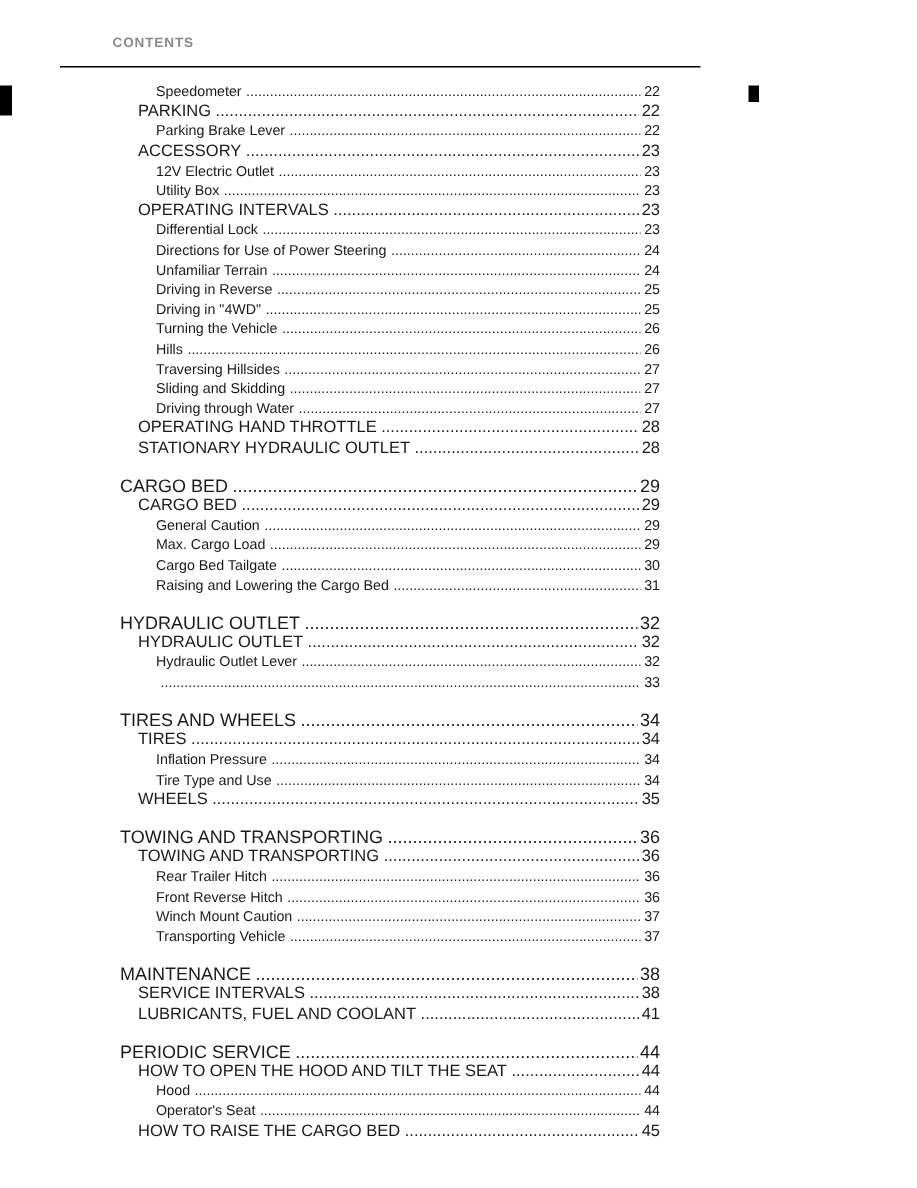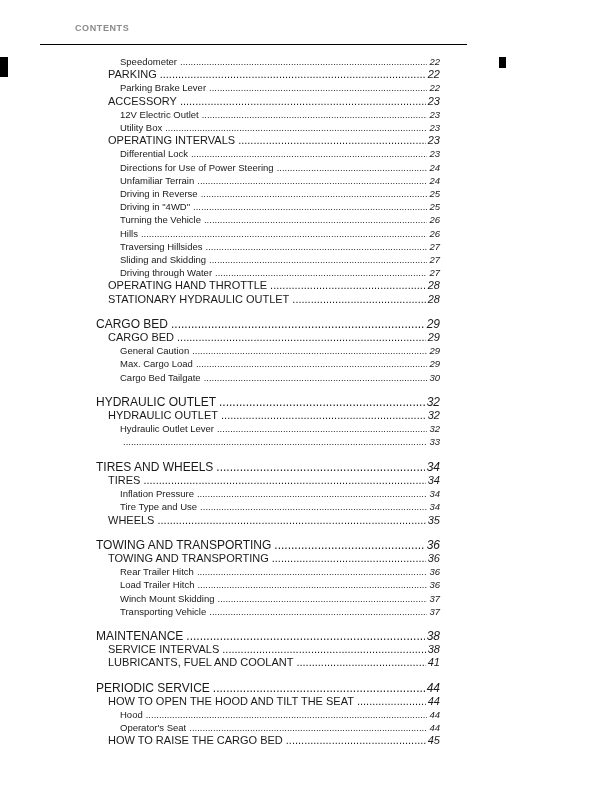--- a/index.html
+++ b/index.html
@@ -38,37 +38,36 @@
     position: absolute;
     left: 80px;
     right: 66px;
     top: 55px;
   }
   .toc-row {
     display: flex;
     align-items: baseline;
     line-height: 13.2px;
     white-space: nowrap;
-    margin-left: 16px;
   }
   .toc-row.level-0 { font-size: 12px;  padding-left: 0;    margin-top: 12px; }
   .toc-row.level-1 { font-size: 11px;  padding-left: 12px; }
   .toc-row.level-2 { font-size: 9.5px; padding-left: 24px; }
   .toc-label { flex: 0 0 auto; }
   .toc-dots {
     flex: 1 1 auto;
     overflow: hidden;
     white-space: nowrap;
     margin: 0 2px 0 3px;
     color: #1a1a1a;
   }
   .toc-dots::after {
     content: "........................................................................................................................................................................................................";
   }
-  .toc-page { flex: 0 0 auto; text-align: right; font-style: italic; }
+  .toc-page { flex: 0 0 auto; text-align: right; }
 </style>
 </head>
 <body>
 
 <div class="page">
   <div class="header-label">CONTENTS</div>
   <div class="header-rule"></div>
 
   <div class="edge-mark left"></div>
   <div class="edge-mark right"></div>
@@ -187,20 +186,25 @@
       <div class="toc-row level-2">
         <span class="toc-label">Max. Cargo Load</span>
         <span class="toc-dots"></span>
         <span class="toc-page">29</span>
       </div>
       <div class="toc-row level-2">
         <span class="toc-label">Cargo Bed Tailgate</span>
         <span class="toc-dots"></span>
         <span class="toc-page">30</span>
       </div>
+      <div class="toc-row level-2">
+        <span class="toc-label">Raising and Lowering the Cargo Bed</span>
+        <span class="toc-dots"></span>
+        <span class="toc-page">31</span>
+      </div>
       <div class="toc-row level-0">
         <span class="toc-label">HYDRAULIC OUTLET</span>
         <span class="toc-dots"></span>
         <span class="toc-page">32</span>
       </div>
       <div class="toc-row level-1">
         <span class="toc-label">HYDRAULIC OUTLET</span>
         <span class="toc-dots"></span>
         <span class="toc-page">32</span>
       </div>
@@ -247,26 +251,26 @@
         <span class="toc-label">TOWING AND TRANSPORTING</span>
         <span class="toc-dots"></span>
         <span class="toc-page">36</span>
       </div>
       <div class="toc-row level-2">
         <span class="toc-label">Rear Trailer Hitch</span>
         <span class="toc-dots"></span>
         <span class="toc-page">36</span>
       </div>
       <div class="toc-row level-2">
-        <span class="toc-label">Load Trailer Hitch</span>
+        <span class="toc-label">Front Reverse Hitch</span>
         <span class="toc-dots"></span>
         <span class="toc-page">36</span>
       </div>
       <div class="toc-row level-2">
-        <span class="toc-label">Winch Mount Skidding</span>
+        <span class="toc-label">Winch Mount Caution</span>
         <span class="toc-dots"></span>
         <span class="toc-page">37</span>
       </div>
       <div class="toc-row level-2">
         <span class="toc-label">Transporting Vehicle</span>
         <span class="toc-dots"></span>
         <span class="toc-page">37</span>
       </div>
       <div class="toc-row level-0">
         <span class="toc-label">MAINTENANCE</span>

